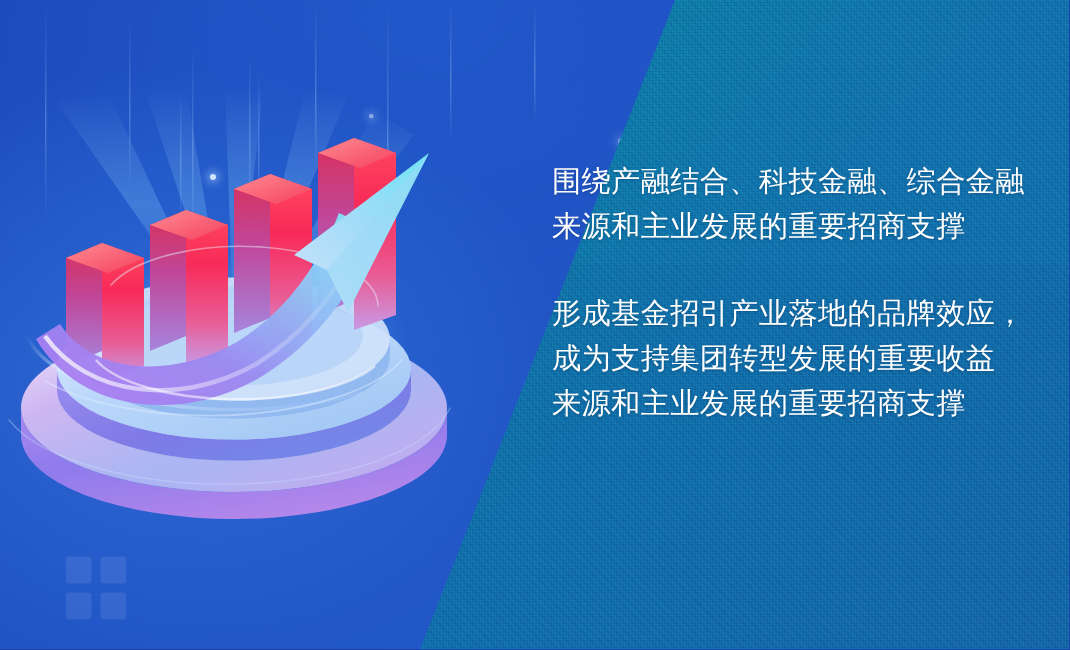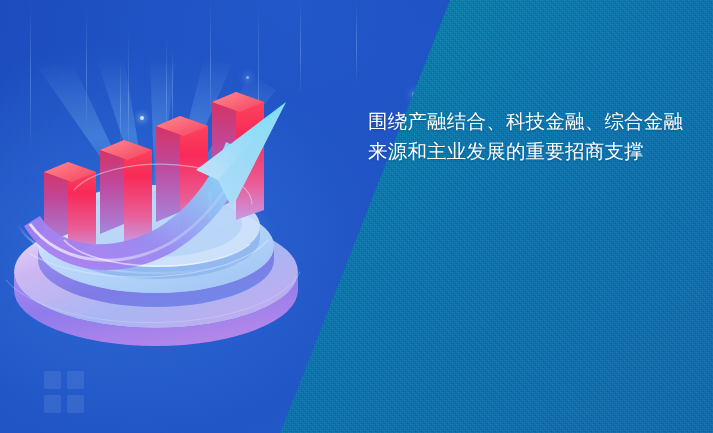--- a/index.html
+++ b/index.html
@@ -266,16 +266,21 @@
     </svg>
   </div>
 
   <div class="copy">
 
     <p class="para">
       <span class="line">围绕产融结合、科技金融、综合金融</span>
       <span class="line">来源和主业发展的重要招商支撑</span>
     </p>
 
+    <p class="para">
+      <span class="line">形成基金招引产业落地的品牌效应，</span>
+      <span class="line">成为支持集团转型发展的重要收益</span>
+      <span class="line">来源和主业发展的重要招商支撑</span>
+    </p>
 
   </div>
 
 </div>
 
 </body></html>

